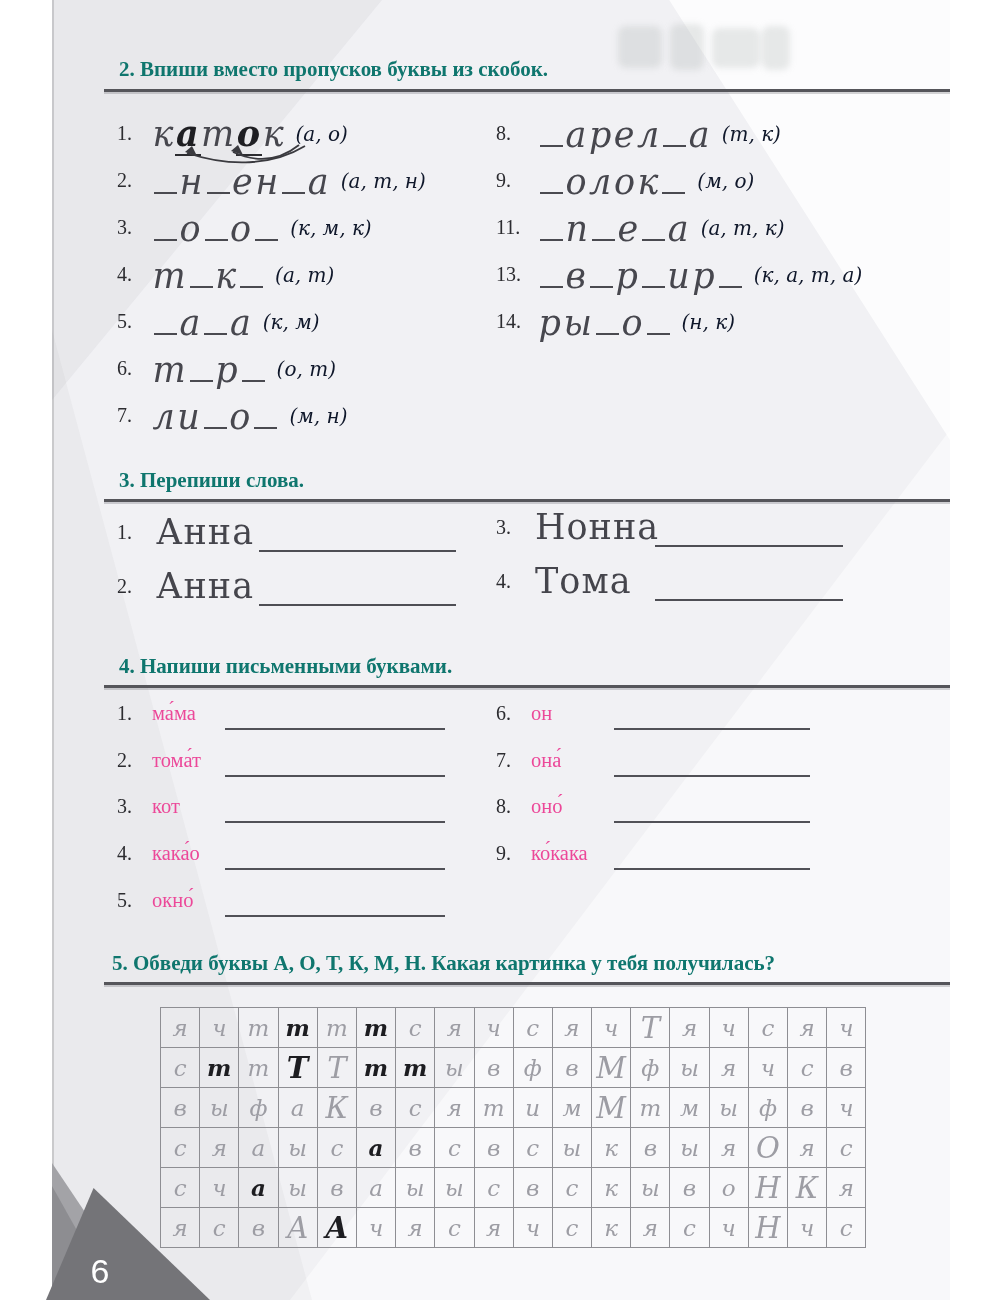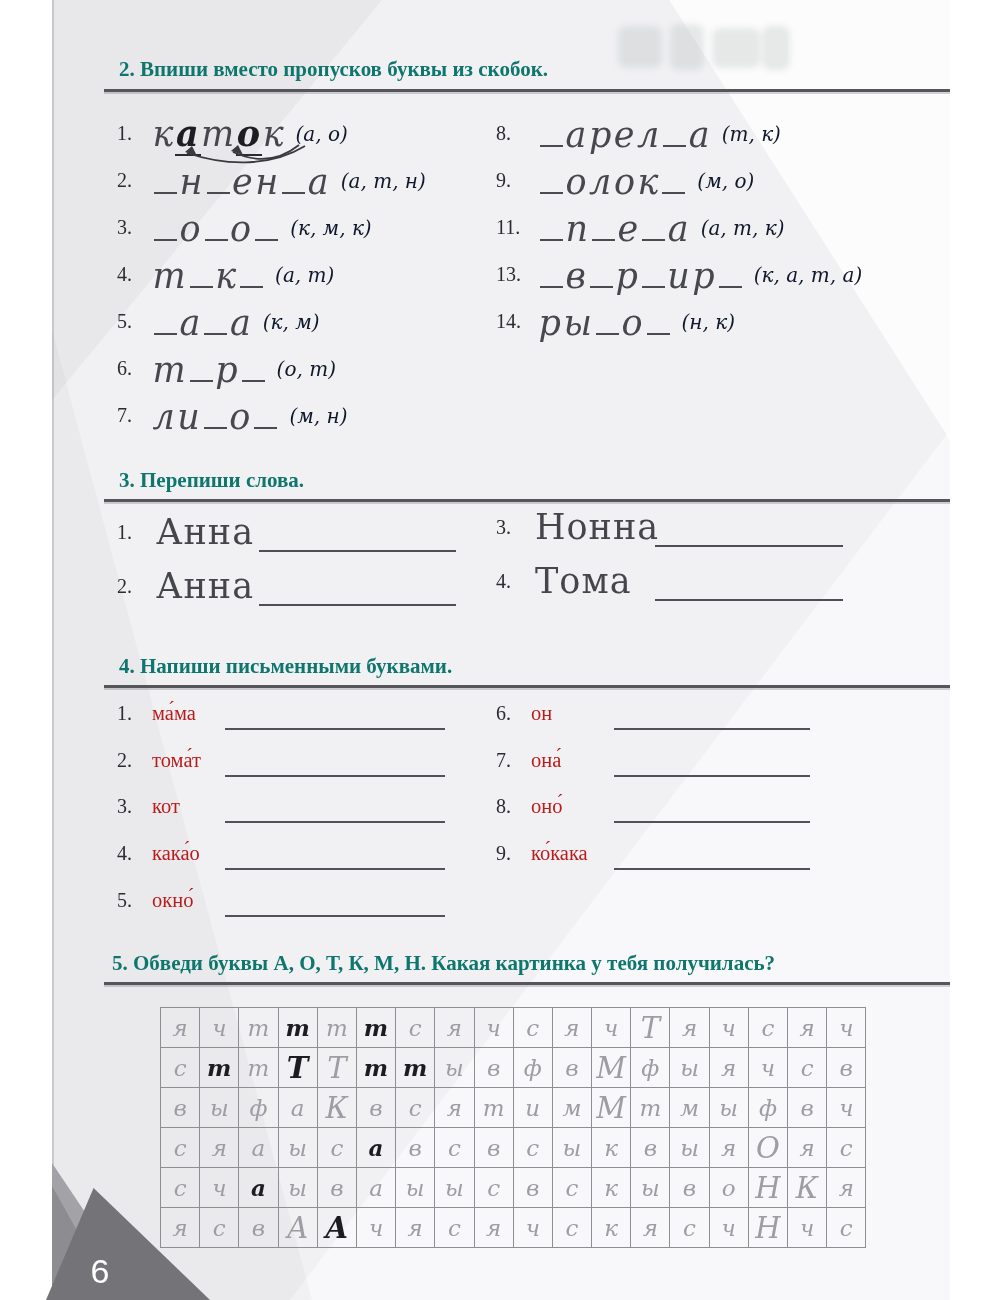--- a/index.html
+++ b/index.html
@@ -33,21 +33,21 @@
   
   .t3col{position:absolute;display:flex;flex-direction:column;z-index:2;}
   .t3item{height:54px;display:flex;align-items:center;position:relative;white-space:nowrap;}
   .t3w{font-family:"DejaVu Serif",serif;font-size:35px;color:#45454c;letter-spacing:1px;margin-left:4px;}
   .t3line{position:absolute;bottom:7px;border-bottom:2.5px solid #4e4e54;}
   .c3l .t3line{left:142px;width:197px;}
   .c3r .t3line{left:159px;width:188px;}
   
   .t4col{position:absolute;display:flex;flex-direction:column;z-index:2;}
   .t4item{height:46.8px;display:flex;align-items:center;position:relative;white-space:nowrap;}
-  .t4w{font-size:20.5px;color:#b91c1c;}
+  .t4w{font-size:20.5px;color:#ec4899;}
   .t4line{position:absolute;bottom:7px;border-bottom:2px solid #515157;}
   .c4l .t4line{left:108px;width:220px;}
   .c4r .t4line{left:118px;width:196px;}
   
   #grid{position:absolute;left:160px;top:1007px;display:grid;
         grid-template-columns:repeat(18,39.2px);grid-auto-rows:40px;
         border-left:1.5px solid #8e8e93;border-top:1.5px solid #8e8e93;z-index:2;}
   .cell{border-right:1.5px solid #8e8e93;border-bottom:1.5px solid #8e8e93;
         display:flex;align-items:center;justify-content:center;
         font-family:"DejaVu Serif",serif;font-style:italic;font-size:23px;color:#9d9da4;}

